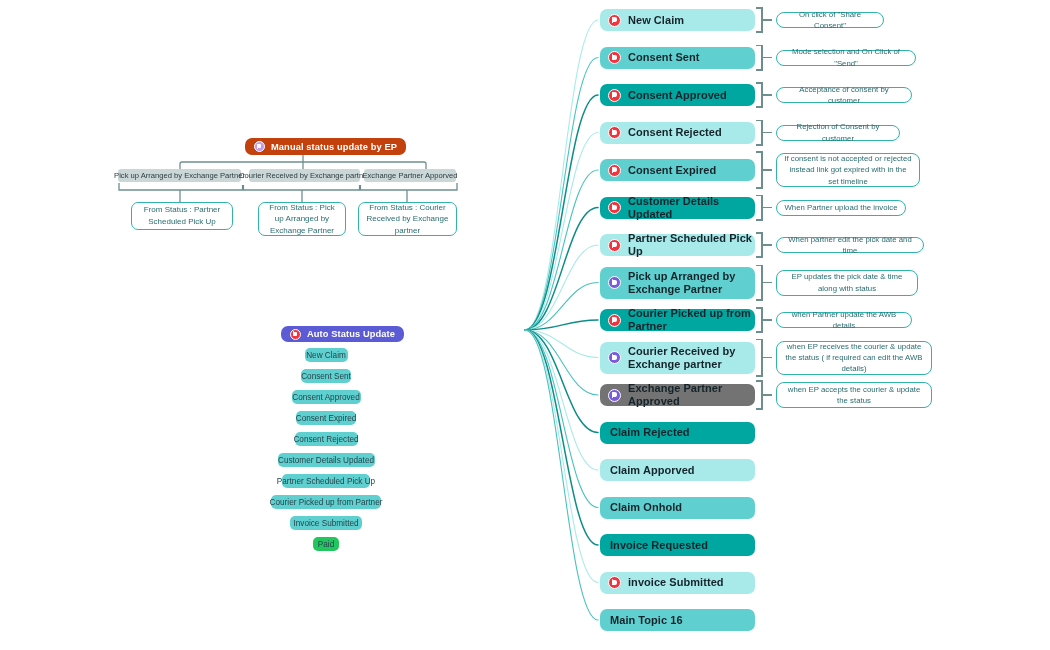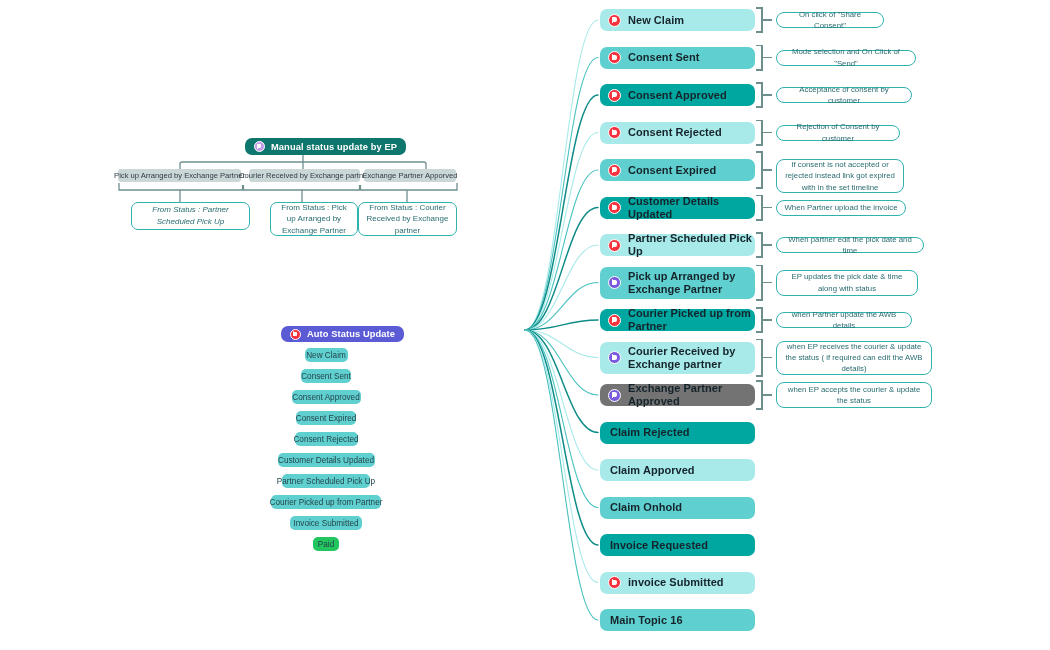--- a/index.html
+++ b/index.html
@@ -89,21 +89,21 @@
     border-radius:7px;
     display:flex;align-items:center;
     padding:0 9px;
     box-sizing:border-box;
     font-size:9.3px;
     font-weight:bold;
     color:#ffffff;
     letter-spacing:.1px;
     white-space:nowrap;
   }
-  .hdr-pill.magenta{background:#0f766e;}
+  .hdr-pill.magenta{background:#c2410c;}
   .hdr-pill.indigo{background:#5B5BD6;}
   .hdr-icon{
     width:11px;height:11px;border-radius:50%;margin-right:6px;flex:0 0 11px;
     position:relative;box-sizing:border-box;display:inline-block;
   }
   .hdr-icon.lilac{background:#C39BE8;border:1.4px solid #ffffff;}
   .hdr-icon.red{background:#F5333F;border:1.4px solid #ffffff;}
   .hdr-icon::after{
     content:"";position:absolute;left:2.4px;top:2px;
     width:4px;height:4.2px;background:#ffffff;border-radius:1px;
@@ -229,21 +229,21 @@
       <div class="bracket" style="left: 761px; top: 119.5px; width: 12px; height: 26px;">
         <span class="vert" style="height:26px;background:#6E8E8E"></span>
         <span class="top" style="background:#6E8E8E"></span>
         <span class="bot" style="background:#6E8E8E"></span>
         <span class="stub" style="top:12.2px;background:#6E8E8E"></span>
       </div>
       <div class="bar has-icon" style="left: 600px; top: 159px; width: 155px; height: 22px; background: rgb(95, 208, 207);">
         <span class="sicon red"></span>
         <span class="bar-label">Consent Expired</span>
       </div>
-      <div class="note" style="left: 776px; width: 128px; height: 34px; top: 159px; border-color: rgb(47, 179, 174); color: rgb(42, 108, 112);">
+      <div class="note" style="left: 776px; width: 144px; height: 34px; top: 153px; border-color: rgb(47, 179, 174); color: rgb(42, 108, 112);">
         <span>If consent is not accepted or rejected instead link got expired with in the set timeline</span>
       </div>
       <div class="bracket" style="left: 761px; top: 151px; width: 12px; height: 38px;">
         <span class="vert" style="height:38px;background:#6E8E8E"></span>
         <span class="top" style="background:#6E8E8E"></span>
         <span class="bot" style="background:#6E8E8E"></span>
         <span class="stub" style="top:18.2px;background:#6E8E8E"></span>
       </div>
       <div class="bar has-icon" style="left: 600px; top: 196.5px; width: 155px; height: 22px; background: rgb(0, 166, 160);">
         <span class="sicon red"></span>
@@ -357,27 +357,27 @@
         <path d="M 180 190 L 180 202" stroke="#6E8E8E" stroke-width="1.3" fill="none"></path>
         <path d="M 302 190 L 302 202" stroke="#6E8E8E" stroke-width="1.3" fill="none"></path>
         <path d="M 407 190 L 407 202" stroke="#6E8E8E" stroke-width="1.3" fill="none"></path>
         <path d="M 243 185 L 243 190" stroke="#6E8E8E" stroke-width="2.2" fill="none"></path>
         <path d="M 360 185 L 360 190" stroke="#6E8E8E" stroke-width="2.2" fill="none"></path>
       </svg>
     <div id="manual-nodes">
         <div class="grey-chip" style="left: 118px; top: 169px; width: 123px; height: 13px; background: rgb(203, 214, 214);">
           <span>Pick up Arranged by Exchange Partner</span>
         </div>
-        <div class="from-box" style="left: 131px; top: 202px; width: 119px; height: 28px; border-color: rgb(47, 179, 174); color: rgb(42, 108, 112); font-style: italic;">
+        <div class="from-box" style="left: 131px; top: 202px; width: 102px; height: 28px; border-color: rgb(47, 179, 174); color: rgb(42, 108, 112);">
           <span>From Status : Partner Scheduled Pick Up</span>
         </div>
         <div class="grey-chip" style="left: 249px; top: 169px; width: 111px; height: 13px; background: rgb(203, 214, 214);">
           <span>Courier Received by Exchange partner</span>
         </div>
-        <div class="from-box" style="left: 258px; top: 202px; width: 88px; height: 34px; border-color: rgb(47, 179, 174); color: rgb(42, 108, 112); margin-left: 12px;">
+        <div class="from-box" style="left: 258px; top: 202px; width: 88px; height: 34px; border-color: rgb(47, 179, 174); color: rgb(42, 108, 112);">
           <span>From Status : Pick up Arranged by Exchange Partner</span>
         </div>
         <div class="grey-chip" style="left: 364px; top: 169px; width: 92px; height: 13px; background: rgb(203, 214, 214);">
           <span>Exchange Partner Apporved</span>
         </div>
         <div class="from-box" style="left: 358px; top: 202px; width: 99px; height: 34px; border-color: rgb(47, 179, 174); color: rgb(42, 108, 112);">
           <span>From Status : Courier Received by Exchange partner</span>
         </div>
       </div>
   </div>

